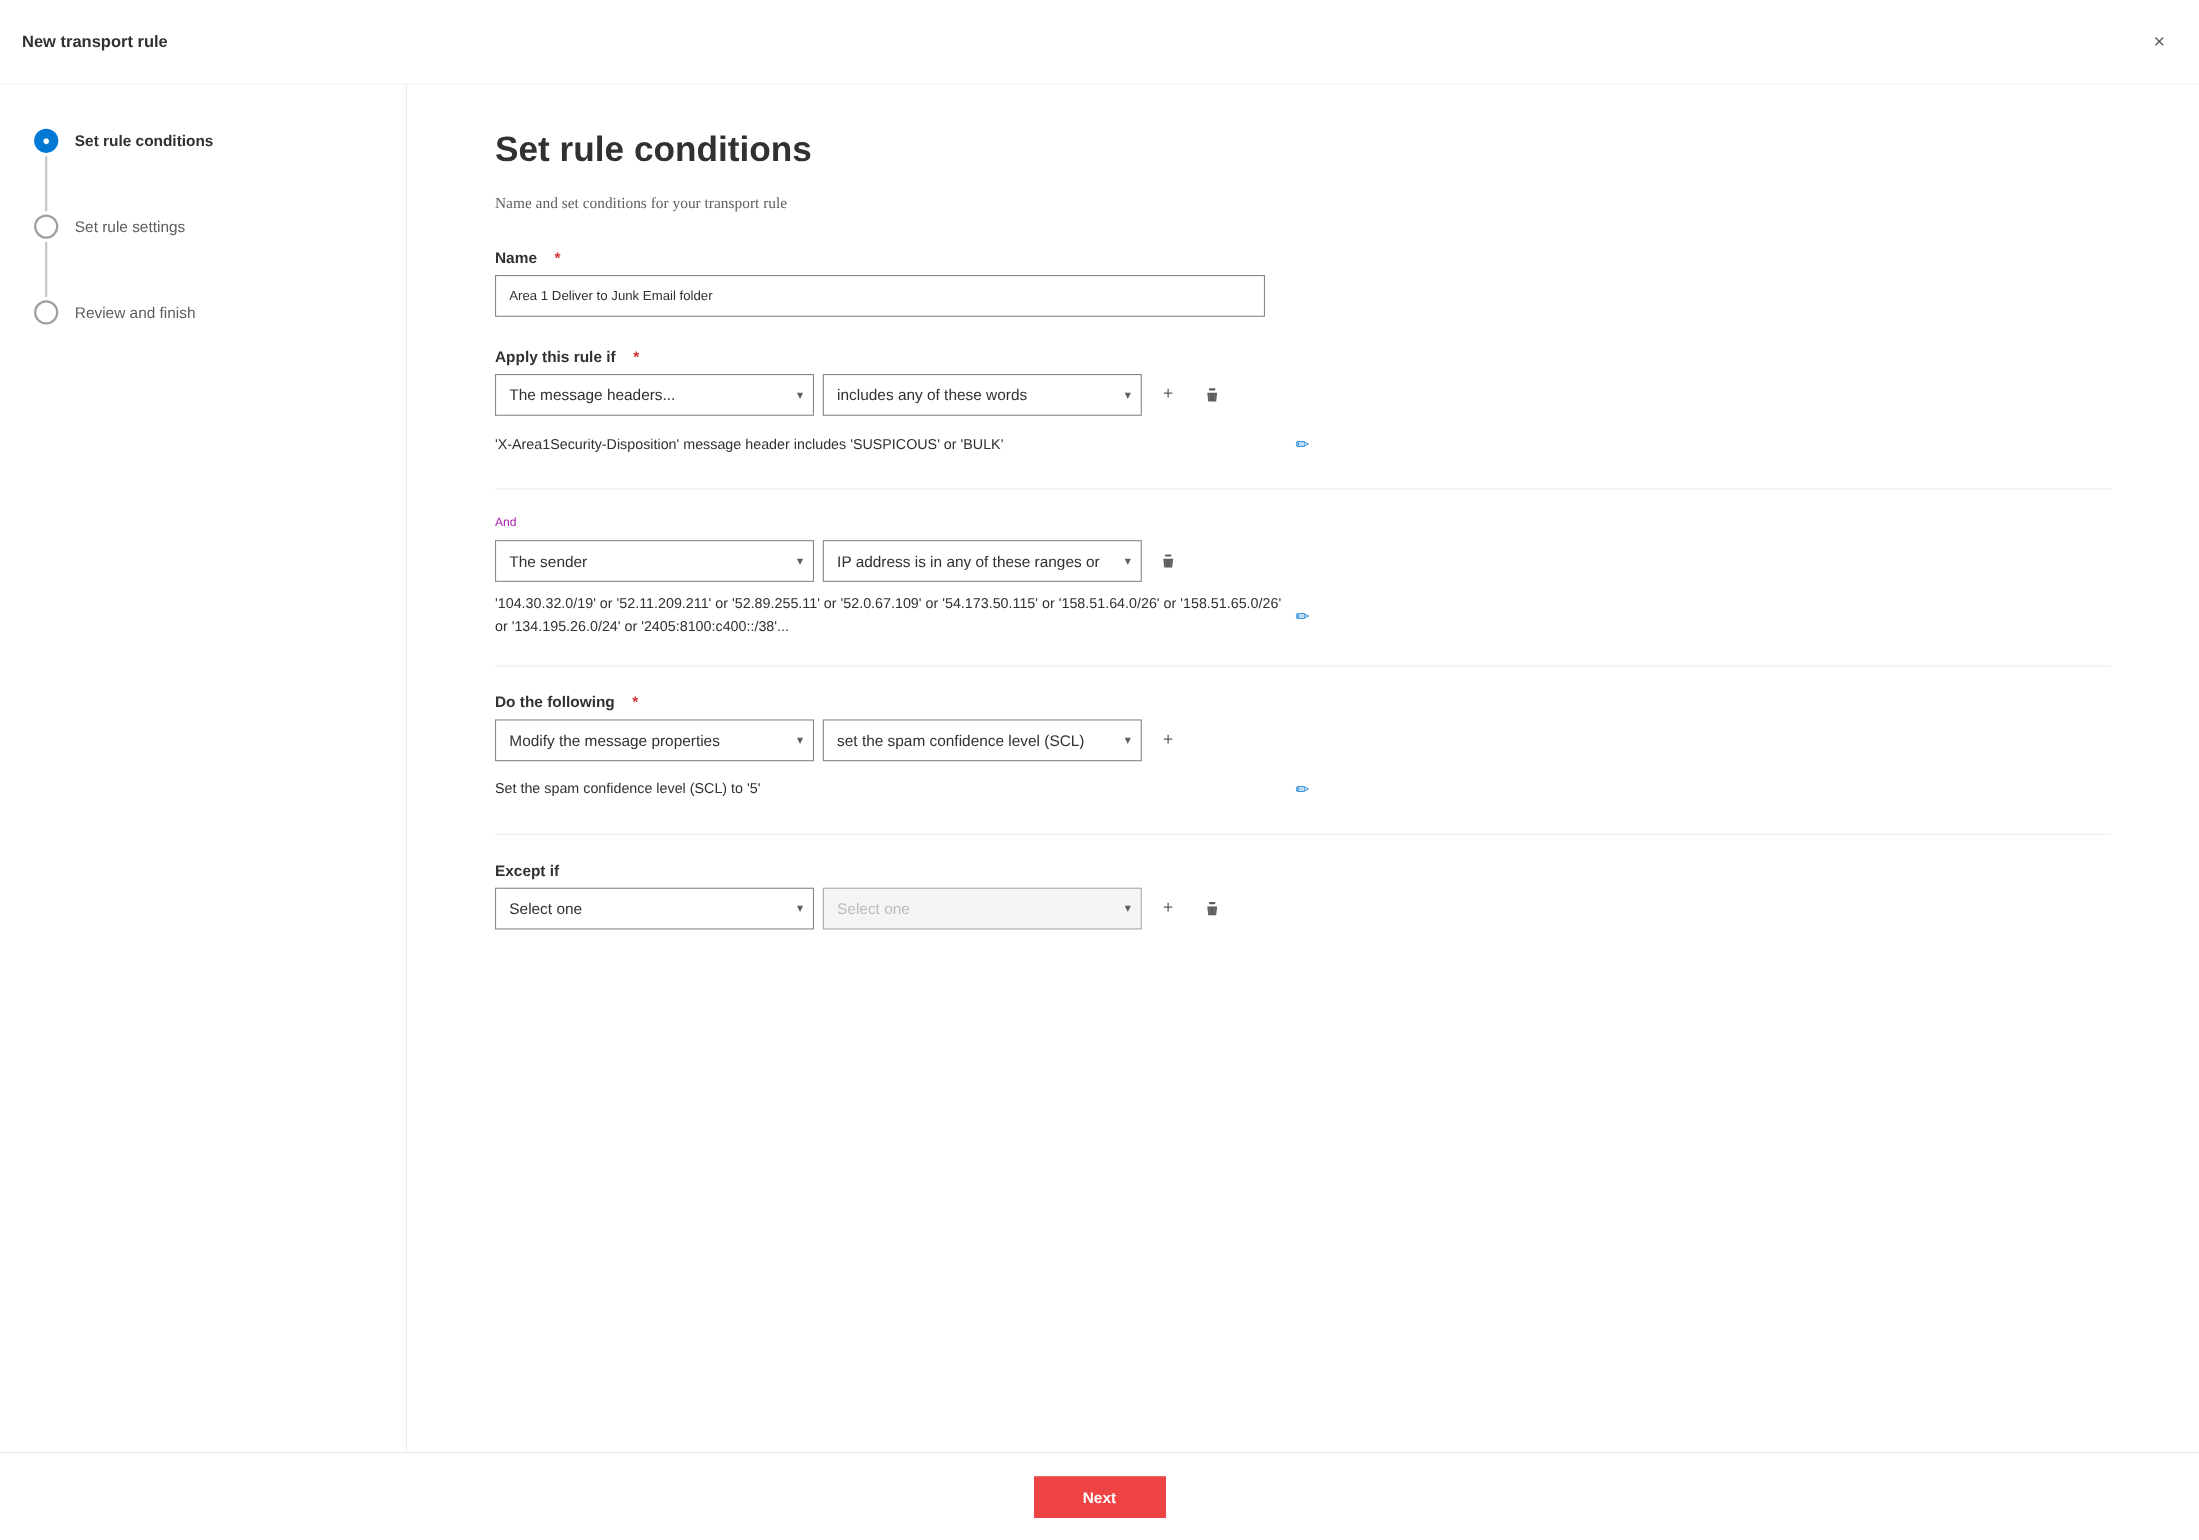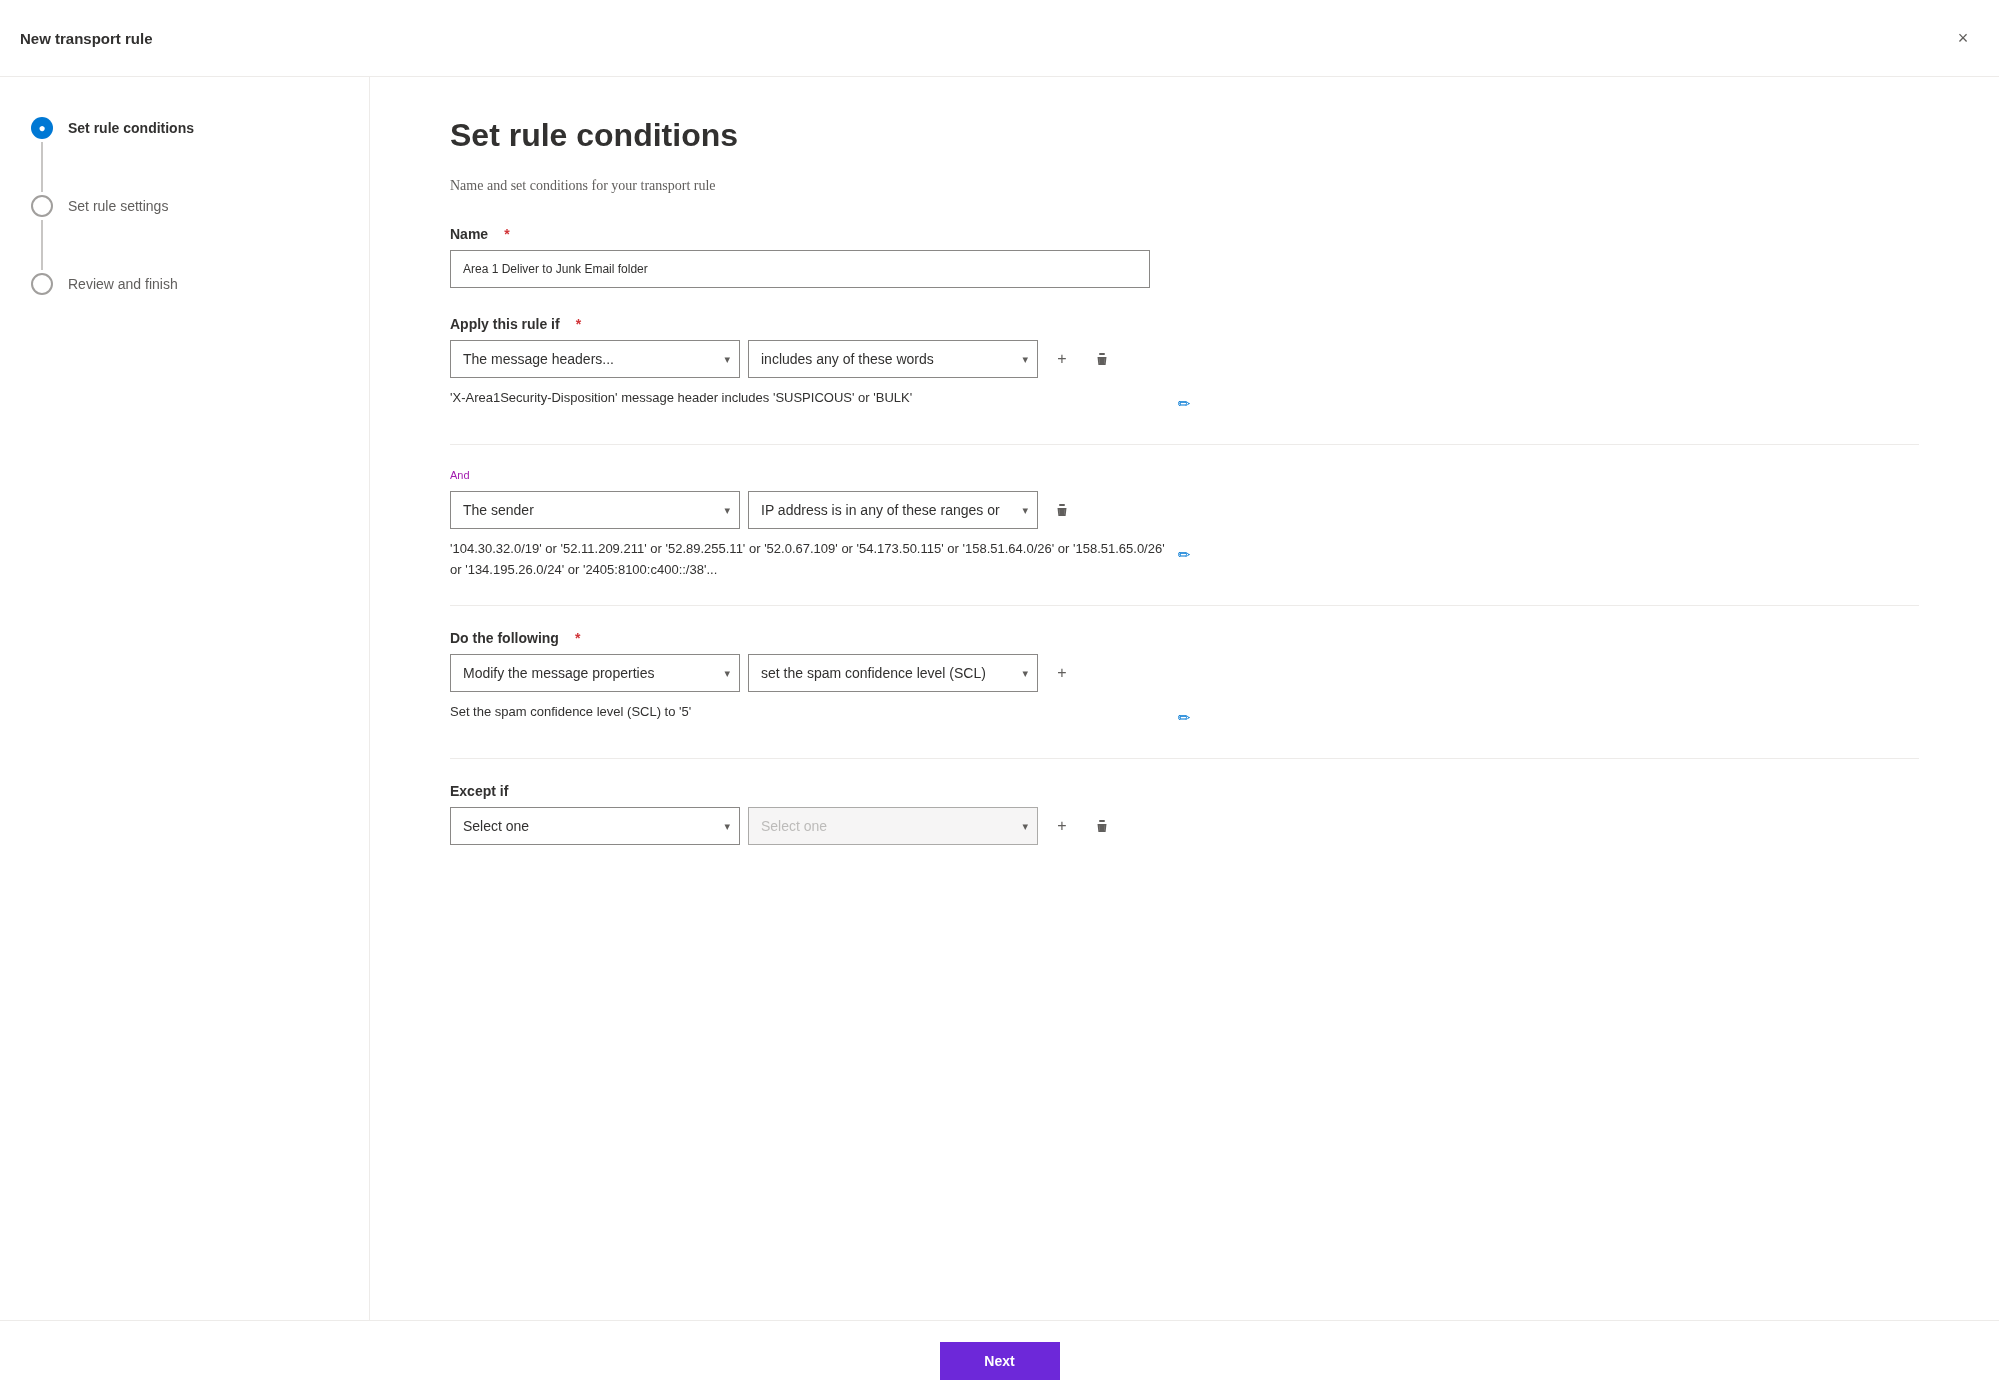--- a/index.html
+++ b/index.html
@@ -212,21 +212,21 @@
       cursor: pointer;
       display: flex;
       align-items: center;
       justify-content: center;
       color: #605e5c;
       font-size: 16px;
     }
 
     .detail-row {
       display: flex;
-      align-items: flex-start;
+      align-items: center;
       justify-content: space-between;
       max-width: 750px;
     }
     .detail-text {
       flex: 1;
       font-size: 13px;
       line-height: 1.6;
       color: #323130;
     }
     .edit-icon-btn {
@@ -252,21 +252,21 @@
       height: 80px;
       background: #fff;
       border-top: 1px solid #edebe9;
       display: flex;
       align-items: center;
       justify-content: center;
       gap: 12px;
     }
 
     .btn-primary {
-      background: #6d28d9;
+      background: #ef4444;
       color: #fff;
       border: none;
       padding: 0 32px;
       height: 38px;
       font-size: 14px;
       font-weight: 600;
       cursor: pointer;
       min-width: 120px;
     }
 

